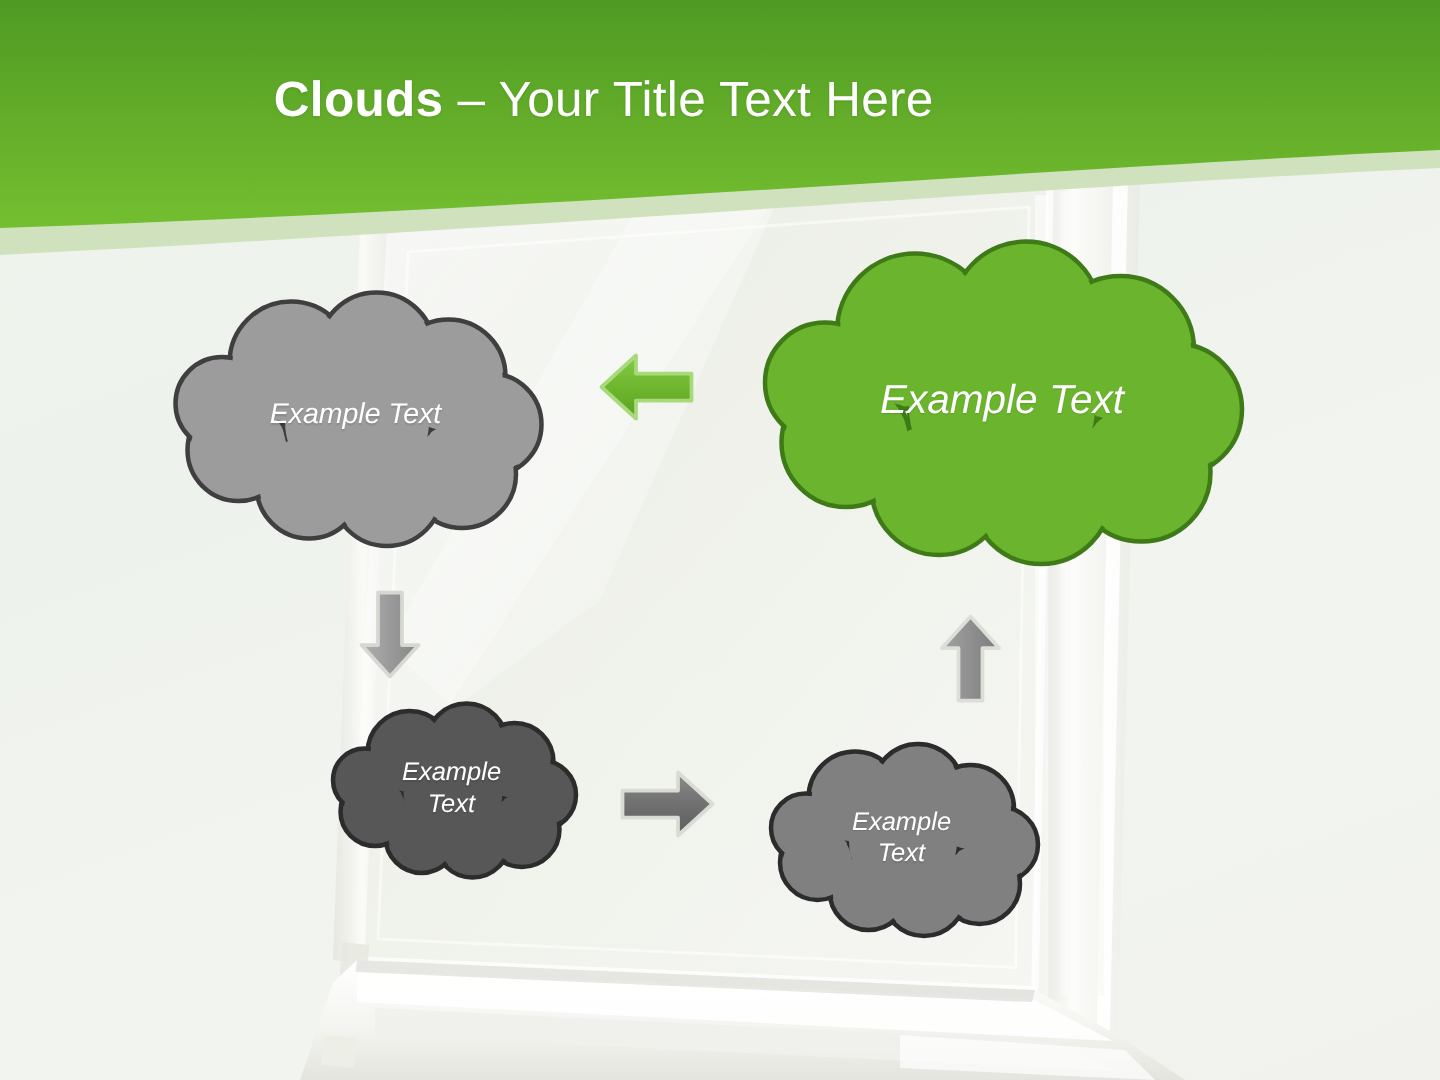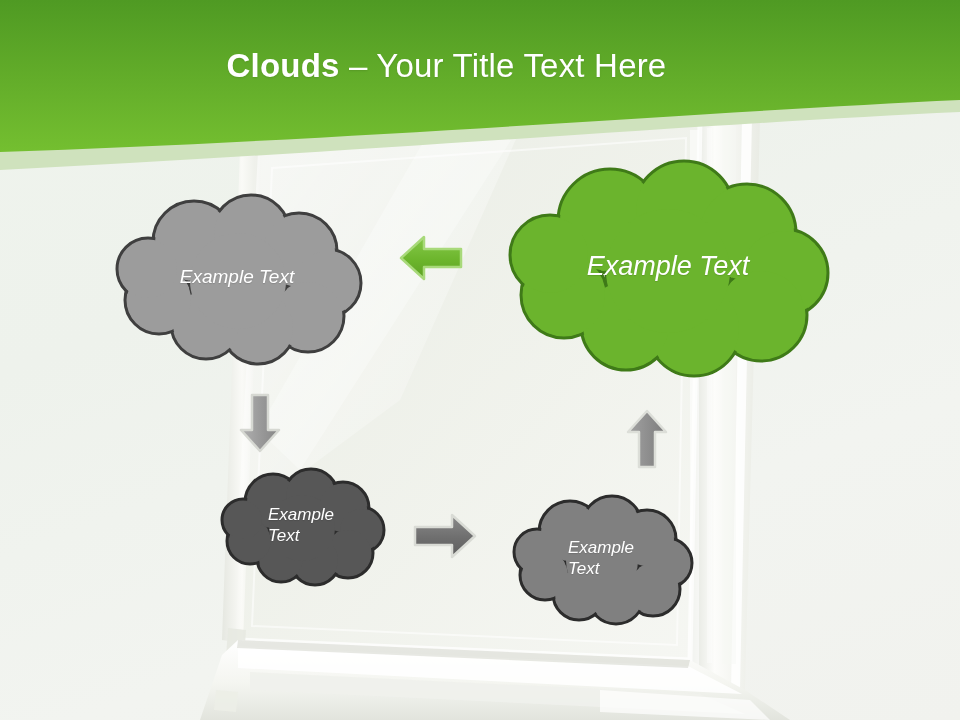--- a/index.html
+++ b/index.html
@@ -37,21 +37,20 @@
     left: 0;
     top: 47px;
     width: 805px;
     text-align: center;
     color: #ffffff;
     font-size: 33px;
     font-weight: 400;
     letter-spacing: 0.2px;
     white-space: nowrap;
     text-shadow: 0 1px 2px rgba(0,0,0,0.10);
-    padding-left: 44px;
   }
   .title b { font-weight: 700; }
 
   
   .glass-wrap {
     position: absolute;
     left: 0; top: 0;
     width: 960px; height: 720px;
     pointer-events: none;
   }
@@ -61,20 +60,21 @@
   .cloud {
     position: absolute;
   }
   .cloud svg { display: block; overflow: visible; }
   .cloud-label {
     position: absolute;
     inset: 0;
     display: flex;
     align-items: center;
     justify-content: center;
+    text-align: center;
     color: #ffffff;
     font-style: italic;
     font-weight: 400;
     line-height: 1.22;
     pointer-events: none;
     white-space: pre-line;
     text-shadow: 0 1px 1px rgba(0,0,0,0.12);
   }
 
   #cloud-green   { left: 498px; top: 163px; width: 340px; height: 210px; }

